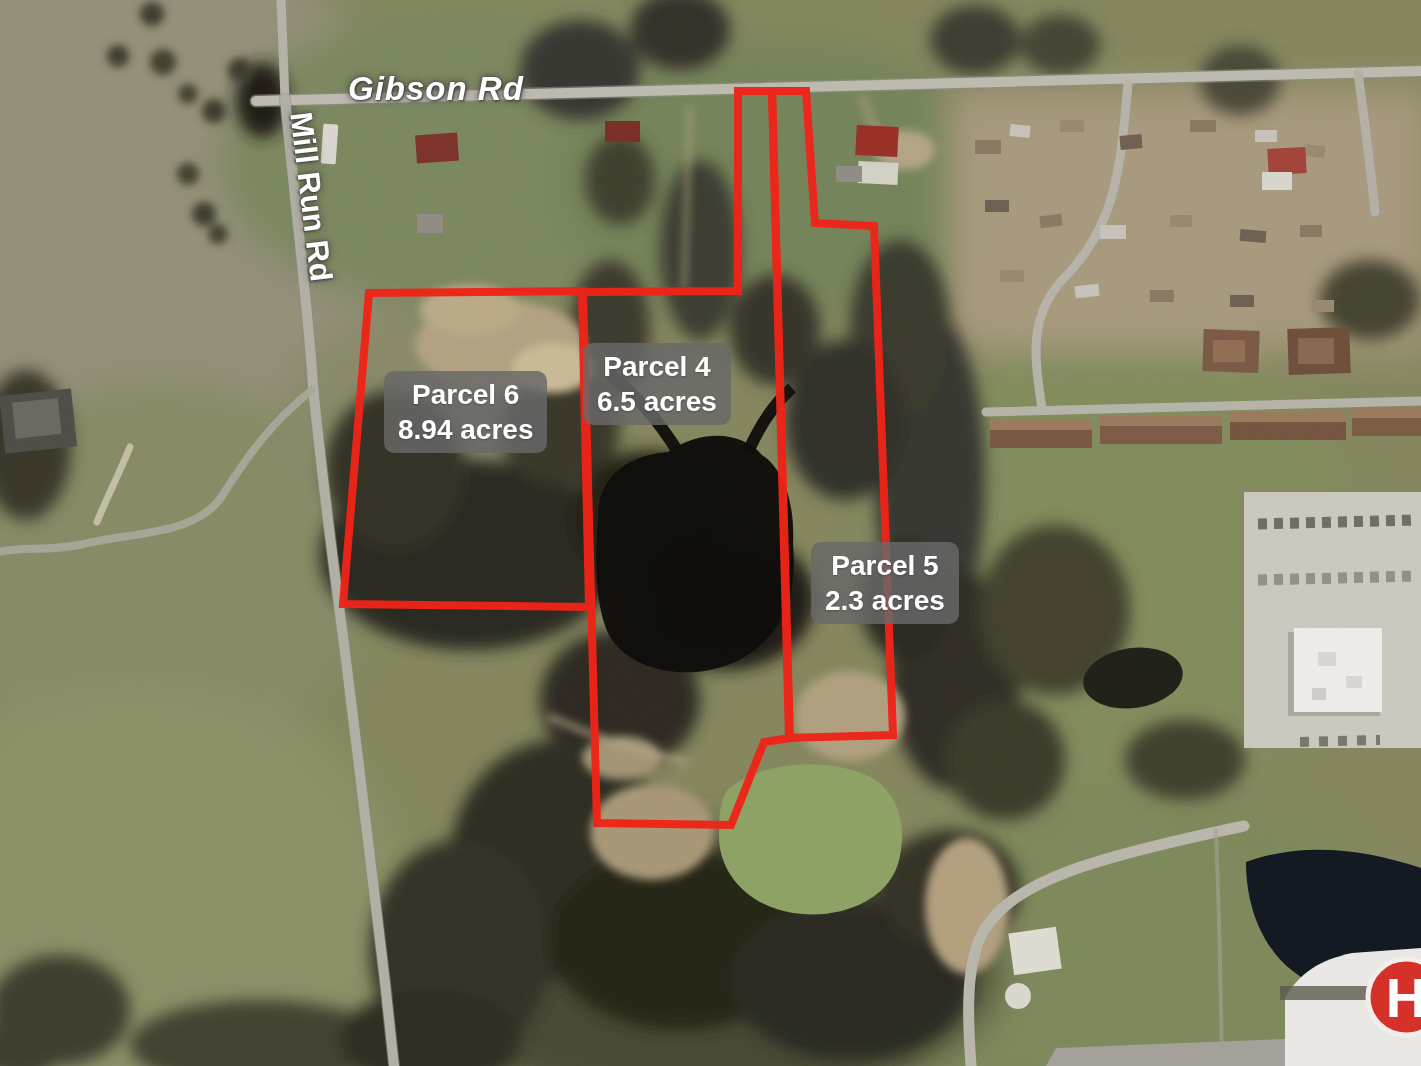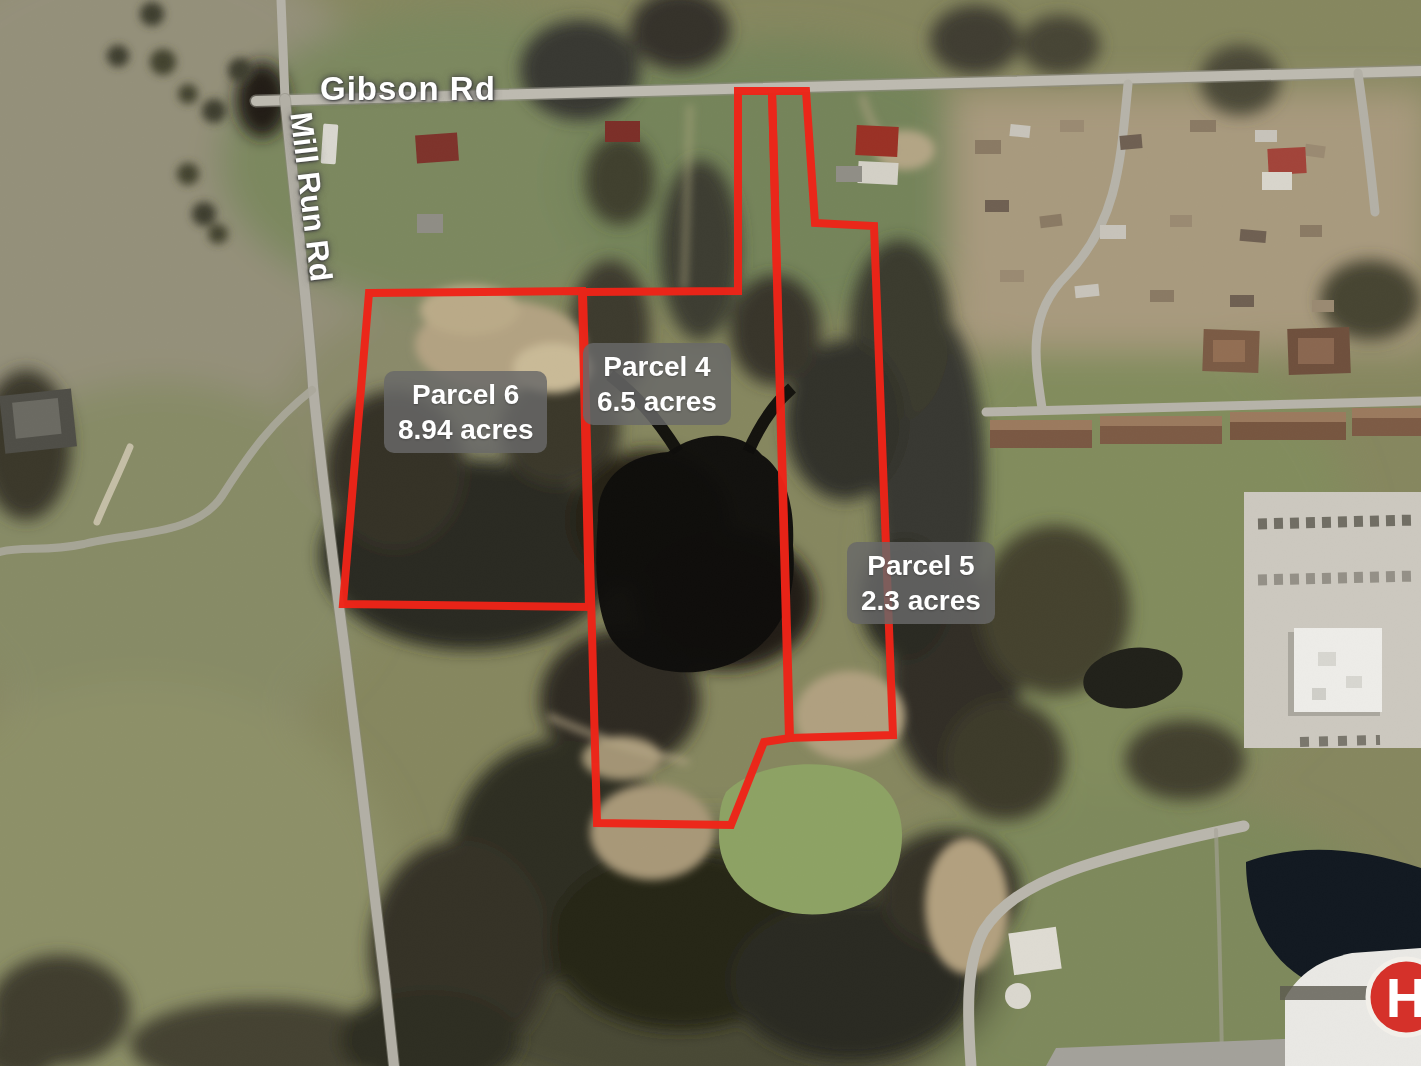--- a/index.html
+++ b/index.html
@@ -1,29 +1,29 @@
 <!DOCTYPE html>
 <html><head>
 <meta charset="utf-8">
 <style>
   html,body{margin:0;padding:0;background:#222;}
   .stage{position:relative;width:1421px;height:1066px;overflow:hidden;
          font-family:"Liberation Sans",sans-serif;background:#86875f;}
   .stage svg{position:absolute;left:0;top:0;}
   .road-label{position:absolute;color:#fff;font-weight:700;white-space:nowrap;
       text-shadow:0 0 4px rgba(70,70,70,.95),0 0 8px rgba(70,70,70,.8),1px 1px 2px rgba(55,55,55,.9);}
-  .road-label.gibson{left:320px;top:70px;font-size:33px;letter-spacing:1px;}
+  .road-label.gibson{left:348px;top:70px;font-size:33px;letter-spacing:1px;font-style:italic;}
   .road-label.millrun{left:318px;top:110px;font-size:31px;transform:rotate(83deg);transform-origin:0 0;}
   .parcel-label{position:absolute;background:rgba(105,105,105,.83);color:#fff;
       font-size:28px;font-weight:700;line-height:1.25;text-align:center;
       padding:6px 14px;border-radius:10px;white-space:nowrap;
       text-shadow:0 1px 2px rgba(0,0,0,.25);}
   .parcel-label.p3{left:384px;top:371px;}
   .parcel-label.p4{left:583px;top:343px;}
-  .parcel-label.p5{left:811px;top:542px;margin-left:36px;}
+  .parcel-label.p5{left:811px;top:542px;}
 </style>
 </head>
 <body>
 
 <div class="stage">
 
 <svg width="1421" height="1066" viewBox="0 0 1421 1066">
   <defs>
     <filter id="b18" x="-40%" y="-40%" width="180%" height="180%">
           <feGaussianBlur stdDeviation="18"></feGaussianBlur>

